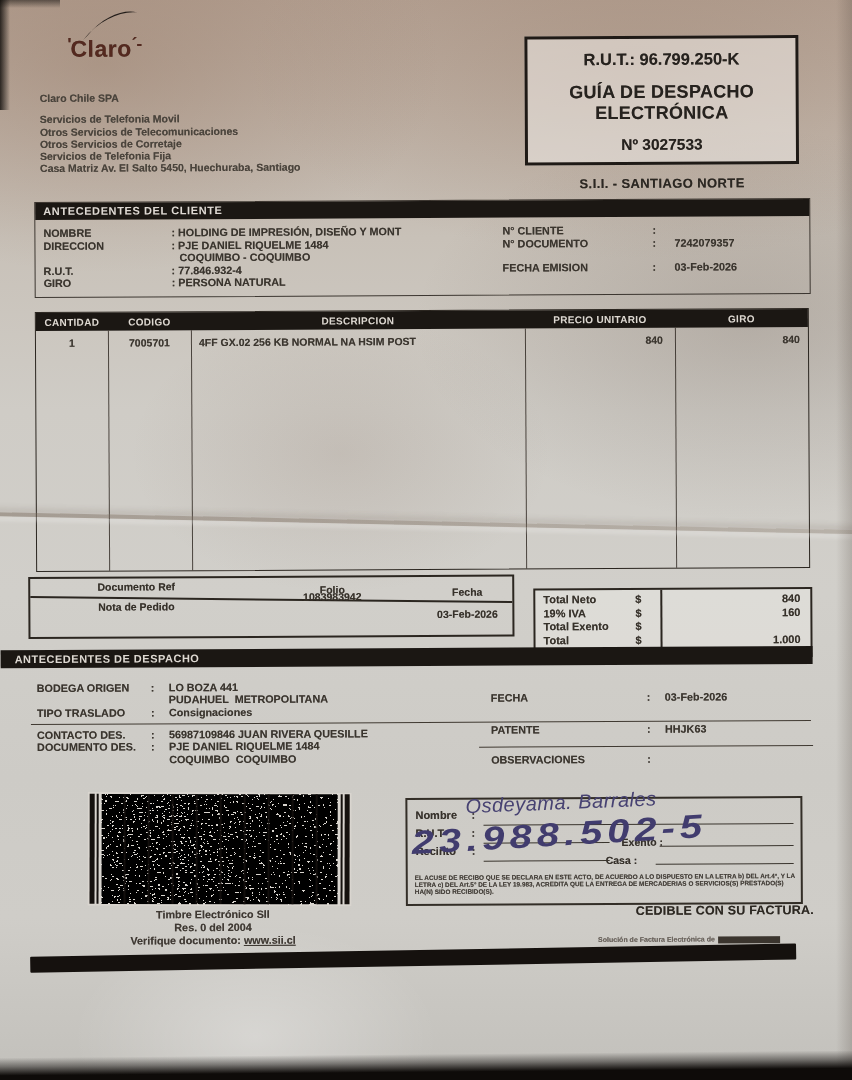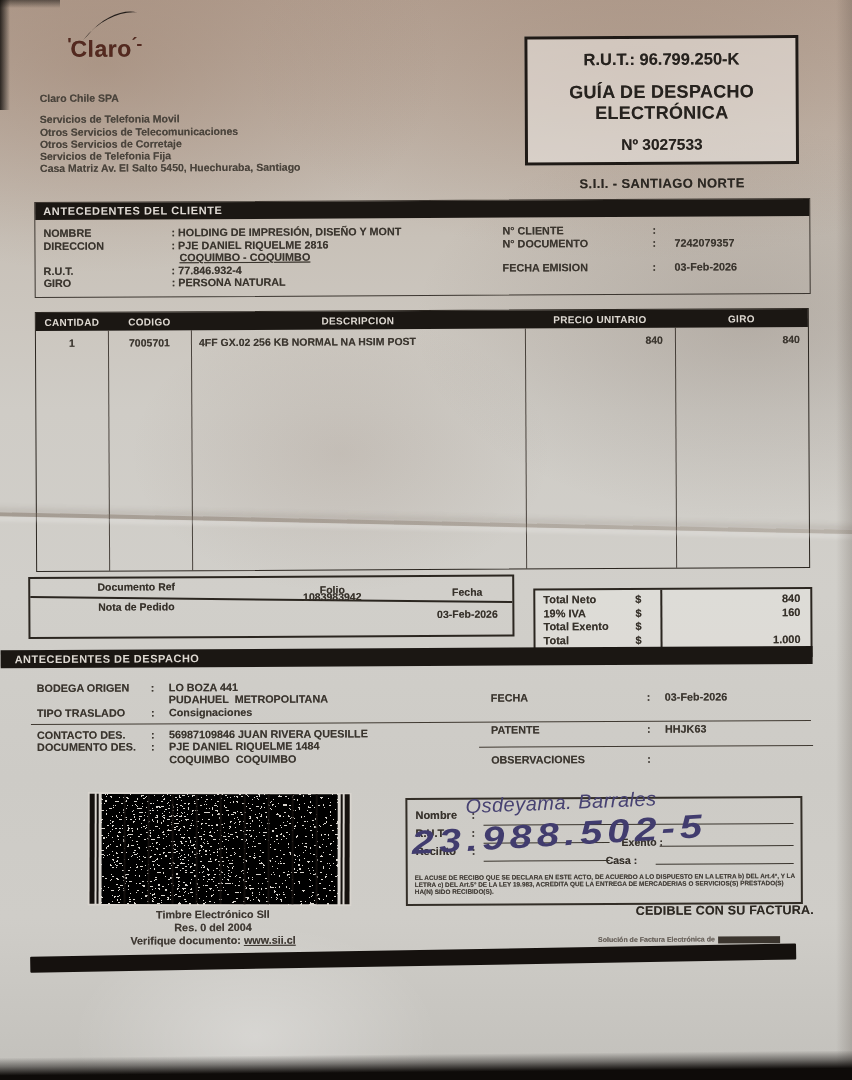--- a/index.html
+++ b/index.html
@@ -48,21 +48,21 @@
        font-size:13px;font-weight:bold;color:#2b2722;letter-spacing:0.4px;}
   
   .clientbox{position:absolute;left:36px;top:200px;width:776px;height:96px;
     border:1.5px solid rgba(45,40,34,0.9);box-sizing:border-box;}
   .secbar{background:#1b1713;color:#ded9d3;font-size:11px;font-weight:bold;
     letter-spacing:0.6px;height:17px;line-height:17px;padding-left:8px;}
   .c-rows{position:absolute;left:8px;top:24px;font-size:10.8px;font-weight:bold;
           color:#3a352e;line-height:12.5px;}
   .c-row{display:flex;}
   .c-row .lab{width:128px;flex:none;}
-  .c-row .ind{padding-left:8px;text-decoration:underline;}
+  .c-row .ind{padding-left:8px;}
   .cr-rows{position:absolute;left:467px;top:24px;font-size:10.8px;font-weight:bold;
            color:#3a352e;line-height:12.5px;}
   .cr-row{display:flex;}
   .cr-row .lab{width:150px;flex:none;}
   .cr-row .col{width:22px;flex:none;}
   .gap12{margin-top:12px;}
   
   .items{position:absolute;left:36px;top:310px;width:774px;height:260px;
     border:1.5px solid #2b2620;box-sizing:border-box;}
   .items .hdr{display:flex;background:#1b1713;color:#ddd8d1;height:18px;
@@ -176,21 +176,21 @@
 
     <div class="clientbox">
       <div class="secbar">ANTECEDENTES DEL CLIENTE</div>
       <div class="c-rows">
         <div class="c-row">
             <span class="lab">NOMBRE</span>
             <span>: HOLDING DE IMPRESIÓN, DISEÑO Y MONT</span>
           </div>
         <div class="c-row">
             <span class="lab">DIRECCION</span>
-            <span>: PJE DANIEL RIQUELME 2816</span>
+            <span>: PJE DANIEL RIQUELME 1484</span>
           </div>
         <div class="c-row">
             <span class="lab"></span>
             <span class="ind">COQUIMBO - COQUIMBO</span>
           </div>
         <div class="c-row">
             <span class="lab">R.U.T.</span>
             <span>: 77.846.932-4</span>
           </div>
         <div class="c-row">

